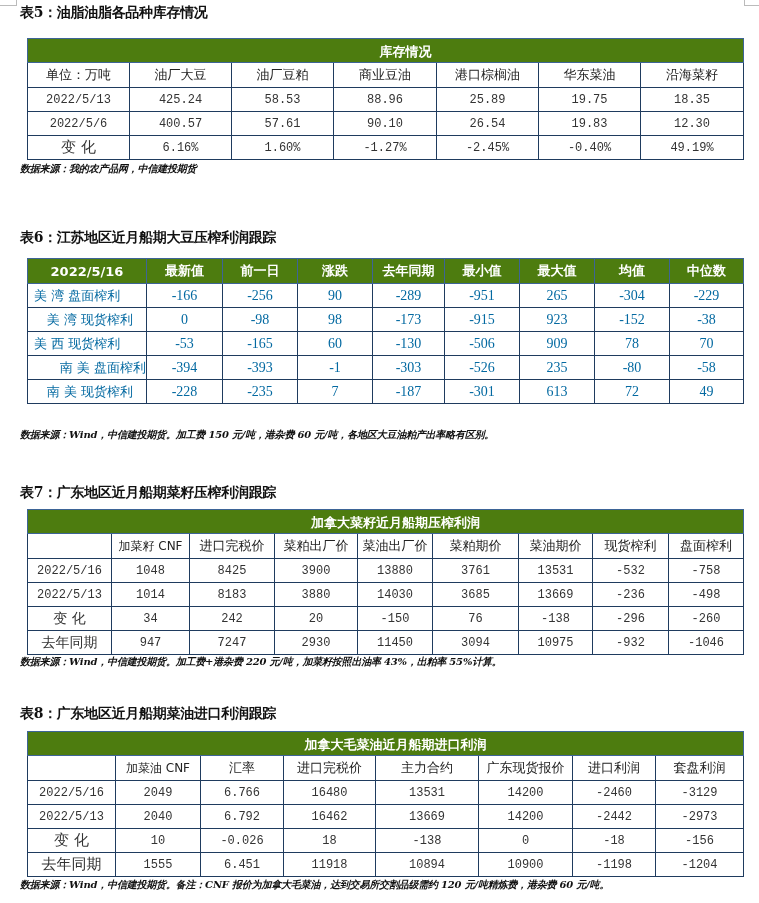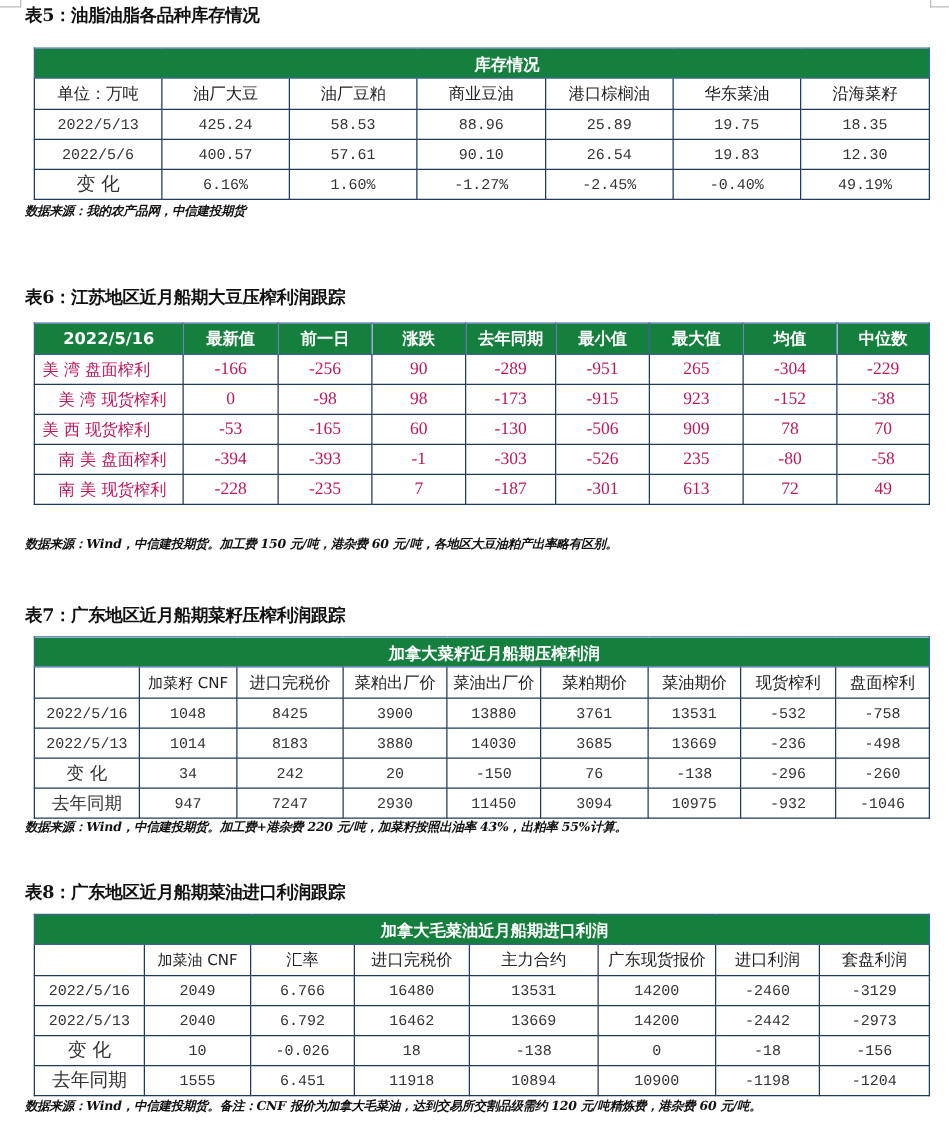--- a/index.html
+++ b/index.html
@@ -9,24 +9,24 @@
                border-right: 1px solid #bbb; border-bottom: 1px solid #bbb; }
   .corner-tr { position: absolute; left: 744px; top: 0; width: 15px; height: 5px;
                border-left: 1px solid #bbb; border-bottom: 1px solid #bbb; }
   .title { position: absolute; left: 20px; font-size: 14px; font-weight: bold;
            font-family: "DejaVu Serif", serif; color: #111; white-space: nowrap; letter-spacing: -0.3px; }
   .note { position: absolute; left: 20px; font-size: 10px; font-weight: bold; font-style: italic;
           color: #111; white-space: nowrap; font-family: "DejaVu Serif", serif; letter-spacing: -0.2px; text-align: center; }
   table { position: absolute; left: 27px; border-collapse: collapse; table-layout: fixed;
           width: 716px; }
   td, th { border: 1px solid #1f3b5e; text-align: center; padding: 0; overflow: hidden; white-space: nowrap; }
-  .band th { background: #15803d; color: #fff; font-weight: bold; border-color: #3d6496; }
+  .band th { background: #4d7c0f; color: #fff; font-weight: bold; border-color: #3d6496; }
   .hdr td { font-family: "DejaVu Sans", "Liberation Sans", sans-serif; font-size: 13px; color: #222; }
   .mono td { font-family: "Liberation Mono", "DejaVu Sans Mono", monospace; font-size: 12px; color: #333; }
-  .serif td { font-family: "Liberation Serif", "DejaVu Serif", serif; font-size: 14px; color: #be185d; }
+  .serif td { font-family: "Liberation Serif", "DejaVu Serif", serif; font-size: 14px; color: #0369a1; }
   .rowlabel { font-family: "DejaVu Sans", sans-serif !important; font-size: 13px !important; margin-left: 24px; }
   .t6 .band th { font-family: "DejaVu Sans", sans-serif; font-size: 13px; }
 </style>
 </head>
 <body>
 
 <div class="corner-tl"></div>
 <div class="corner-tr"></div>
 
 <div class="title" style="top:4px">表5：油脂油脂各品种库存情况</div>
@@ -138,21 +138,21 @@
     <td>-53</td>
     <td>-165</td>
     <td>60</td>
     <td>-130</td>
     <td>-506</td>
     <td>909</td>
     <td>78</td>
     <td>70</td>
   </tr>
   <tr class="serif" style="height:24px">
-    <td class="rowlabel" style="text-align:center;padding-left:6px">南  美 盘面榨利</td>
+    <td class="rowlabel" style="text-align:right;padding-left:6px">南  美 盘面榨利</td>
     <td>-394</td>
     <td>-393</td>
     <td>-1</td>
     <td>-303</td>
     <td>-526</td>
     <td>235</td>
     <td>-80</td>
     <td>-58</td>
   </tr>
   <tr class="serif" style="height:24px">

